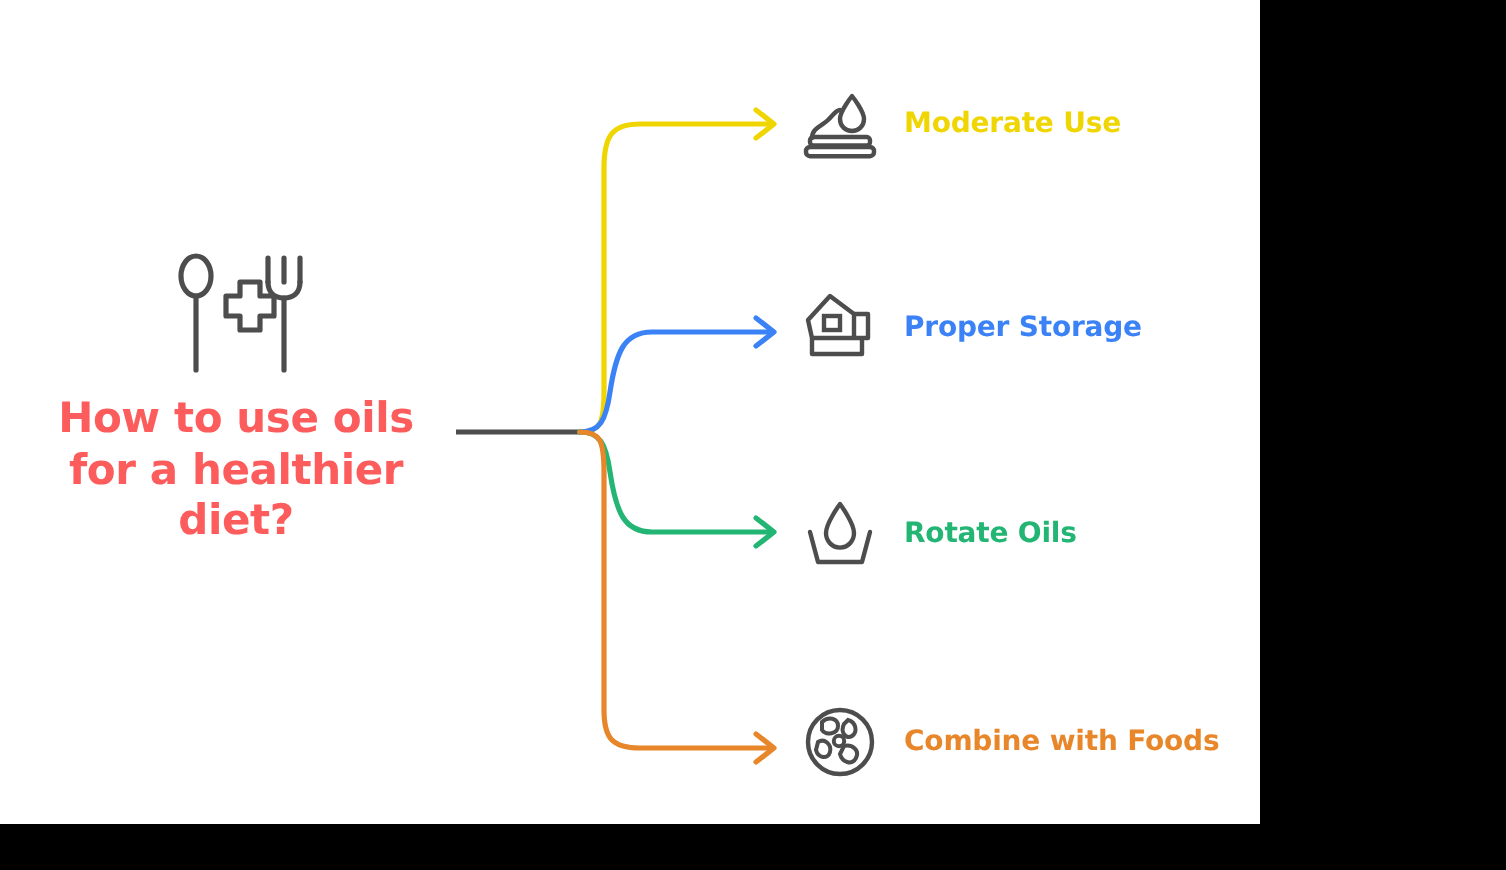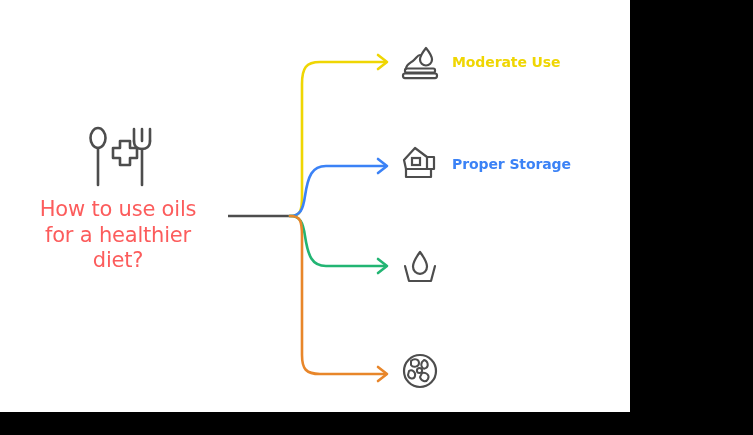--- a/index.html
+++ b/index.html
@@ -42,21 +42,21 @@
 
   #root-icon {
     display: block;
     margin: 0 auto 8px auto;
     width: 72px;
     height: 64px;
   }
 
   #root-title {
     font-family: "DejaVu Sans", sans-serif;
-    font-weight: 400;
+    font-weight: 700;
     font-size: 21px;
     line-height: 1.22;
     letter-spacing: -0.2px;
     color: #fc5c5c;
     white-space: pre-line;
   }
 
   
   #connectors {
     position: absolute;
@@ -151,27 +151,29 @@
         <path d="M6,25 L6,33 L31,33 L31,25" fill="none" stroke="#4d4d4d" stroke-width="2.2" stroke-linejoin="round"></path>
       </svg>
       <span class="branch-label" style="color:#3b82f6">Proper Storage</span>
     </div>
 
     <div class="branch" id="branch-2">
       <svg class="branch-icon" viewBox="0 0 40 40">
         <path d="M20,5 C20,5 27,14.5 27,19.5 C27,23.6 23.9,26.8 20,26.8 C16.1,26.8 13,23.6 13,19.5 C13,14.5 20,5 20,5 Z" fill="none" stroke="#4d4d4d" stroke-width="2.2" stroke-linejoin="round"></path>
         <path d="M5,19 L9,34 L31,34 L35,19" fill="none" stroke="#4d4d4d" stroke-width="2.2" stroke-linejoin="round" stroke-linecap="round"></path>
       </svg>
+      <span class="branch-label" style="color:#22b573">Rotate Oils</span>
     </div>
 
     <div class="branch" id="branch-3">
       <svg class="branch-icon" viewBox="0 0 40 40">
         <circle cx="20" cy="20" r="16" fill="none" stroke="#4d4d4d" stroke-width="2.2"></circle>
         <path d="M11,10 C14,7 19,8 19,12 C19,16 13,17 11,14 Z" fill="none" stroke="#4d4d4d" stroke-width="2"></path>
         <path d="M24,9 C28,10 29,15 26,17 C23,19 20,15 22,11 Z" fill="none" stroke="#4d4d4d" stroke-width="2"></path>
         <path d="M9,20 C12,18 16,21 15,25 C14,29 9,28 8,24 Z" fill="none" stroke="#4d4d4d" stroke-width="2"></path>
         <path d="M22,22 C26,21 30,24 28,28 C26,32 21,30 20,26 Z" fill="none" stroke="#4d4d4d" stroke-width="2"></path>
         <circle cx="19.5" cy="19.5" r="2.6" fill="none" stroke="#4d4d4d" stroke-width="2"></circle>
       </svg>
+      <span class="branch-label" style="color:#e8862a">Combine with Foods</span>
     </div>
 
   </div>
 </div>
 
 </body></html>

